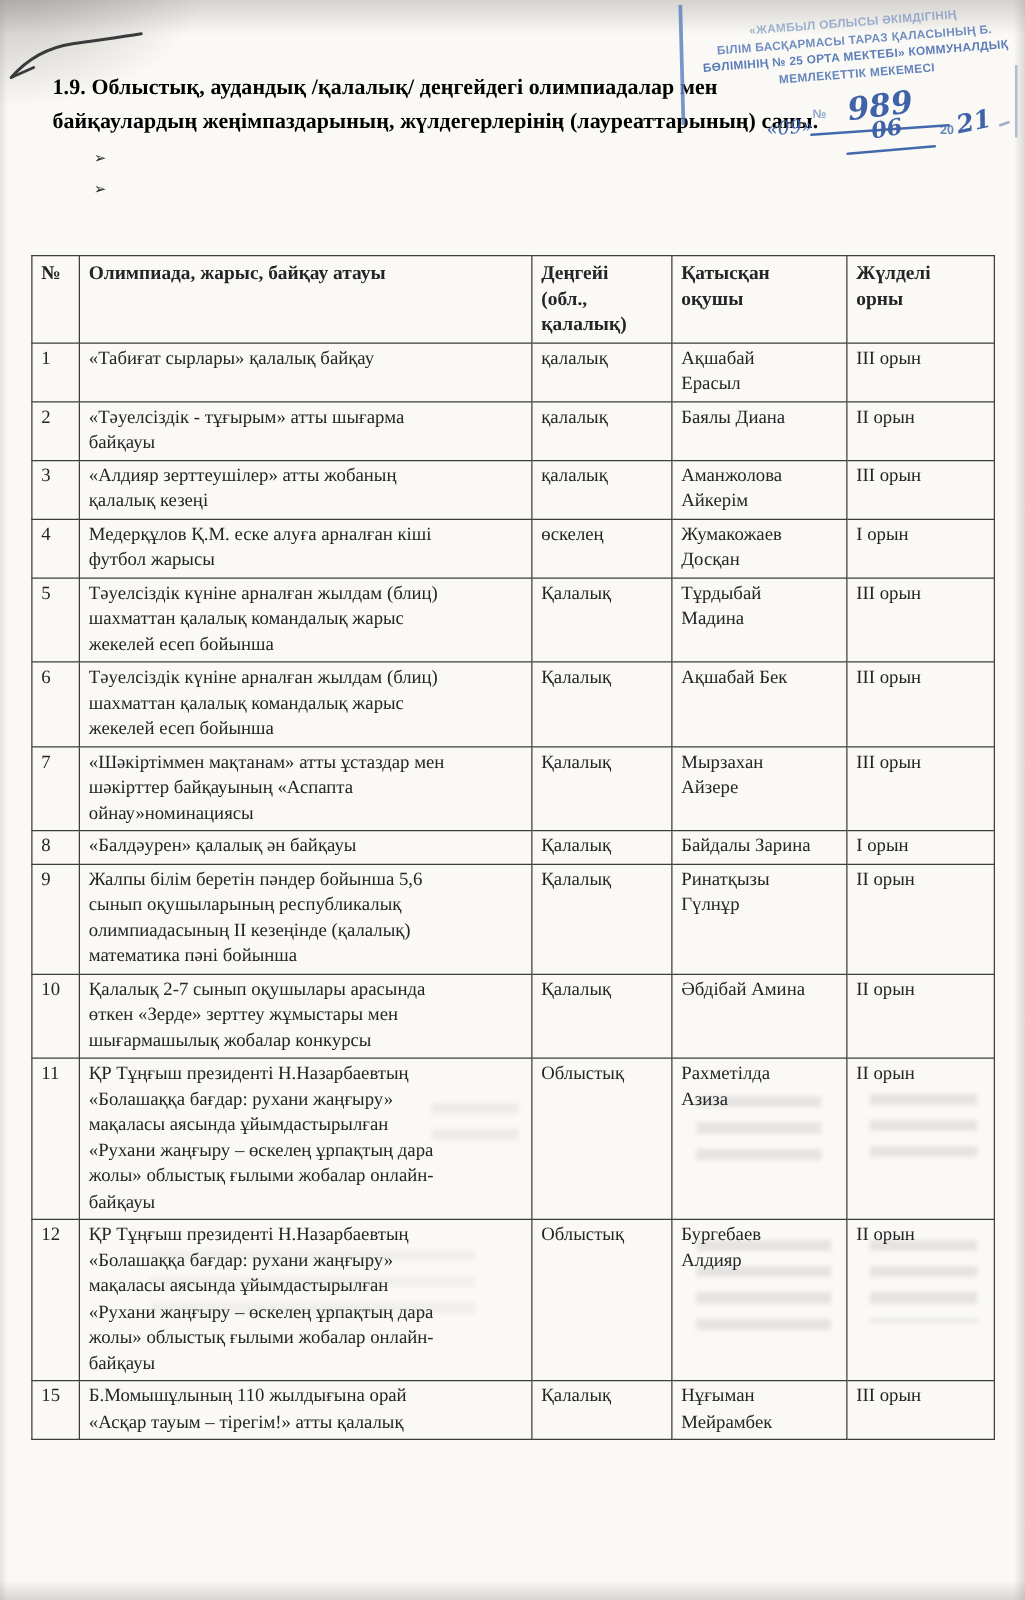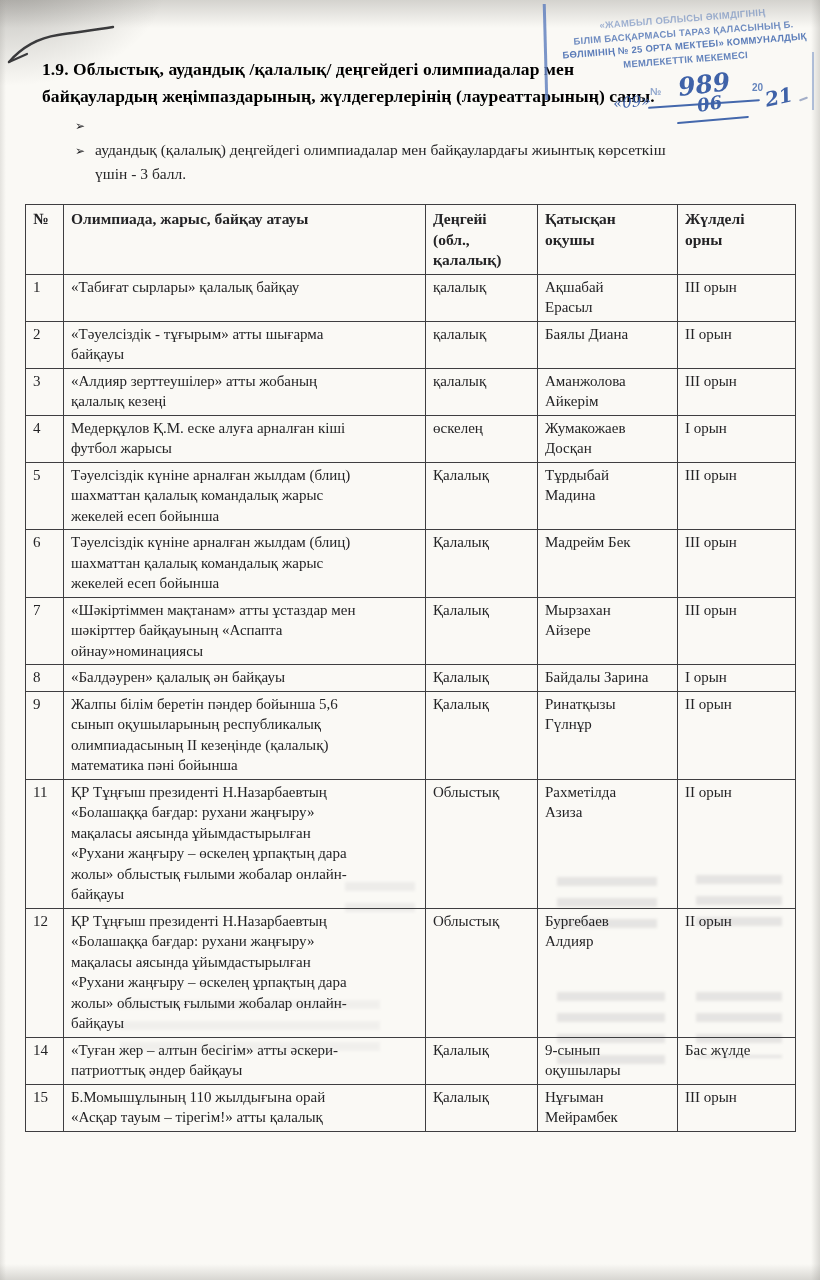--- a/index.html
+++ b/index.html
@@ -28,21 +28,21 @@
   .stamp-frame-right{left:812px;top:52px;width:2px;height:58px;opacity:.45;}
 
   
   .ink{position:absolute;font-family:"DejaVu Serif",serif;font-style:italic;color:#3f62a8;z-index:4;}
   .hw-no{left:650px;top:86px;font-size:10px;font-style:normal;font-family:"Liberation Sans",sans-serif;
          font-weight:bold;color:#4b70b3;opacity:.6;}
   .hw-number{left:678px;top:70px;font-size:25px;font-weight:bold;transform:rotate(-7deg);}
   .hw-day{left:613px;top:93px;font-size:15px;transform:rotate(-5deg);}
   .hw-month{left:697px;top:93px;font-size:18px;font-weight:bold;transform:rotate(-10deg);}
   .hw-year{left:765px;top:85px;font-size:20px;font-weight:bold;transform:rotate(-12deg);}
-  .stamp-year{position:absolute;left:752px;top:82px;font-family:"Liberation Sans",sans-serif;
+  .stamp-year{position:absolute;left:752px;top:99px;font-family:"Liberation Sans",sans-serif;
               font-weight:bold;font-size:10px;color:#4b70b3;opacity:.85;z-index:3;}
   .hw-line{position:absolute;background:#4468ac;height:1.8px;border-radius:2px;z-index:3;}
   .hw-line1{left:648px;top:103px;width:112px;transform:rotate(-4deg);}
   .hw-line2{left:677px;top:119px;width:72px;transform:rotate(-5deg);}
   .ink-tick{position:absolute;left:799px;top:98px;width:9px;height:2px;background:#7d8fb5;
             transform:rotate(-20deg);opacity:.7;border-radius:2px;z-index:3;}
 
   
   .heading{position:absolute;left:42px;top:56px;width:726px;z-index:2;}
   .title{font-size:17.5px;font-weight:bold;line-height:27px;white-space:pre-line;
@@ -106,22 +106,20 @@
 
   <div class="heading">
     <div class="title">1.9. Облыстық, аудандық /қалалық/ деңгейдегі олимпиадалар мен
 байқаулардың жеңімпаздарының, жүлдегерлерінің (лауреаттарының) саны.</div>
     <div class="bullets">
         <div class="bullet">
           <span class="bullet-marker">➢</span>
         </div>
         <div class="bullet">
           <span class="bullet-marker">➢</span>
-          <span class="bullet-text">аудандық (қалалық) деңгейдегі олимпиадалар мен байқаулардағы жиынтық көрсеткіш
-үшін - 3  балл.</span>
         </div>
       </div>
   </div>
 
   <table class="doc-table">
     <colgroup>
       <col style="width:38px">
         <col style="width:362px">
         <col style="width:112px">
       <col style="width:140px">
@@ -184,21 +182,21 @@
           <td>Тұрдыбай
 Мадина</td>
           <td>III орын</td>
         </tr>
         <tr>
           <td>6</td>
           <td>Тәуелсіздік күніне арналған жылдам (блиц)
 шахматтан қалалық командалық жарыс
 жекелей есеп бойынша</td>
           <td>Қалалық</td>
-          <td>Мадрейм Бек</td>
+          <td>Ақшабай Бек</td>
           <td>III орын</td>
         </tr>
         <tr>
           <td>7</td>
           <td>«Шәкіртіммен мақтанам» атты ұстаздар мен
 шәкірттер байқауының «Аспапта
 ойнау»номинациясы</td>
           <td>Қалалық</td>
           <td>Мырзахан
 Айзере</td>
@@ -213,20 +211,29 @@
         </tr>
         <tr>
           <td>9</td>
           <td>Жалпы білім беретін пәндер бойынша 5,6
 сынып оқушыларының республикалық
 олимпиадасының II кезеңінде (қалалық)
 математика пәні бойынша</td>
           <td>Қалалық</td>
           <td>Ринатқызы
 Гүлнұр</td>
+          <td>II орын</td>
+        </tr>
+        <tr>
+          <td>10</td>
+          <td>Қалалық 2-7 сынып оқушылары арасында
+өткен «Зерде» зерттеу жұмыстары мен
+шығармашылық жобалар конкурсы</td>
+          <td>Қалалық</td>
+          <td>Әбдібай Амина</td>
           <td>II орын</td>
         </tr>
         <tr>
           <td>11</td>
           <td>ҚР Тұңғыш президенті Н.Назарбаевтың
 «Болашаққа бағдар: рухани жаңғыру»
 мақаласы аясында ұйымдастырылған
 «Рухани жаңғыру – өскелең ұрпақтың дара
 жолы» облыстық ғылыми жобалар онлайн-
 байқауы</td>
@@ -242,29 +249,20 @@
 мақаласы аясында ұйымдастырылған
 «Рухани жаңғыру – өскелең ұрпақтың дара
 жолы» облыстық ғылыми жобалар онлайн-
 байқауы</td>
           <td>Облыстық</td>
           <td>Бургебаев
 Алдияр</td>
           <td>II орын</td>
         </tr>
         <tr>
-          <td>14</td>
-          <td>«Туған жер – алтын бесігім» атты әскери-
-патриоттық әндер байқауы</td>
-          <td>Қалалық</td>
-          <td>9-сынып
-оқушылары</td>
-          <td>Бас жүлде</td>
-        </tr>
-        <tr>
           <td>15</td>
           <td>Б.Момышұлының 110 жылдығына орай
 «Асқар тауым – тірегім!» атты қалалық</td>
           <td>Қалалық</td>
           <td>Нұғыман
 Мейрамбек</td>
           <td>III орын</td>
         </tr>
       </tbody>
   </table>

